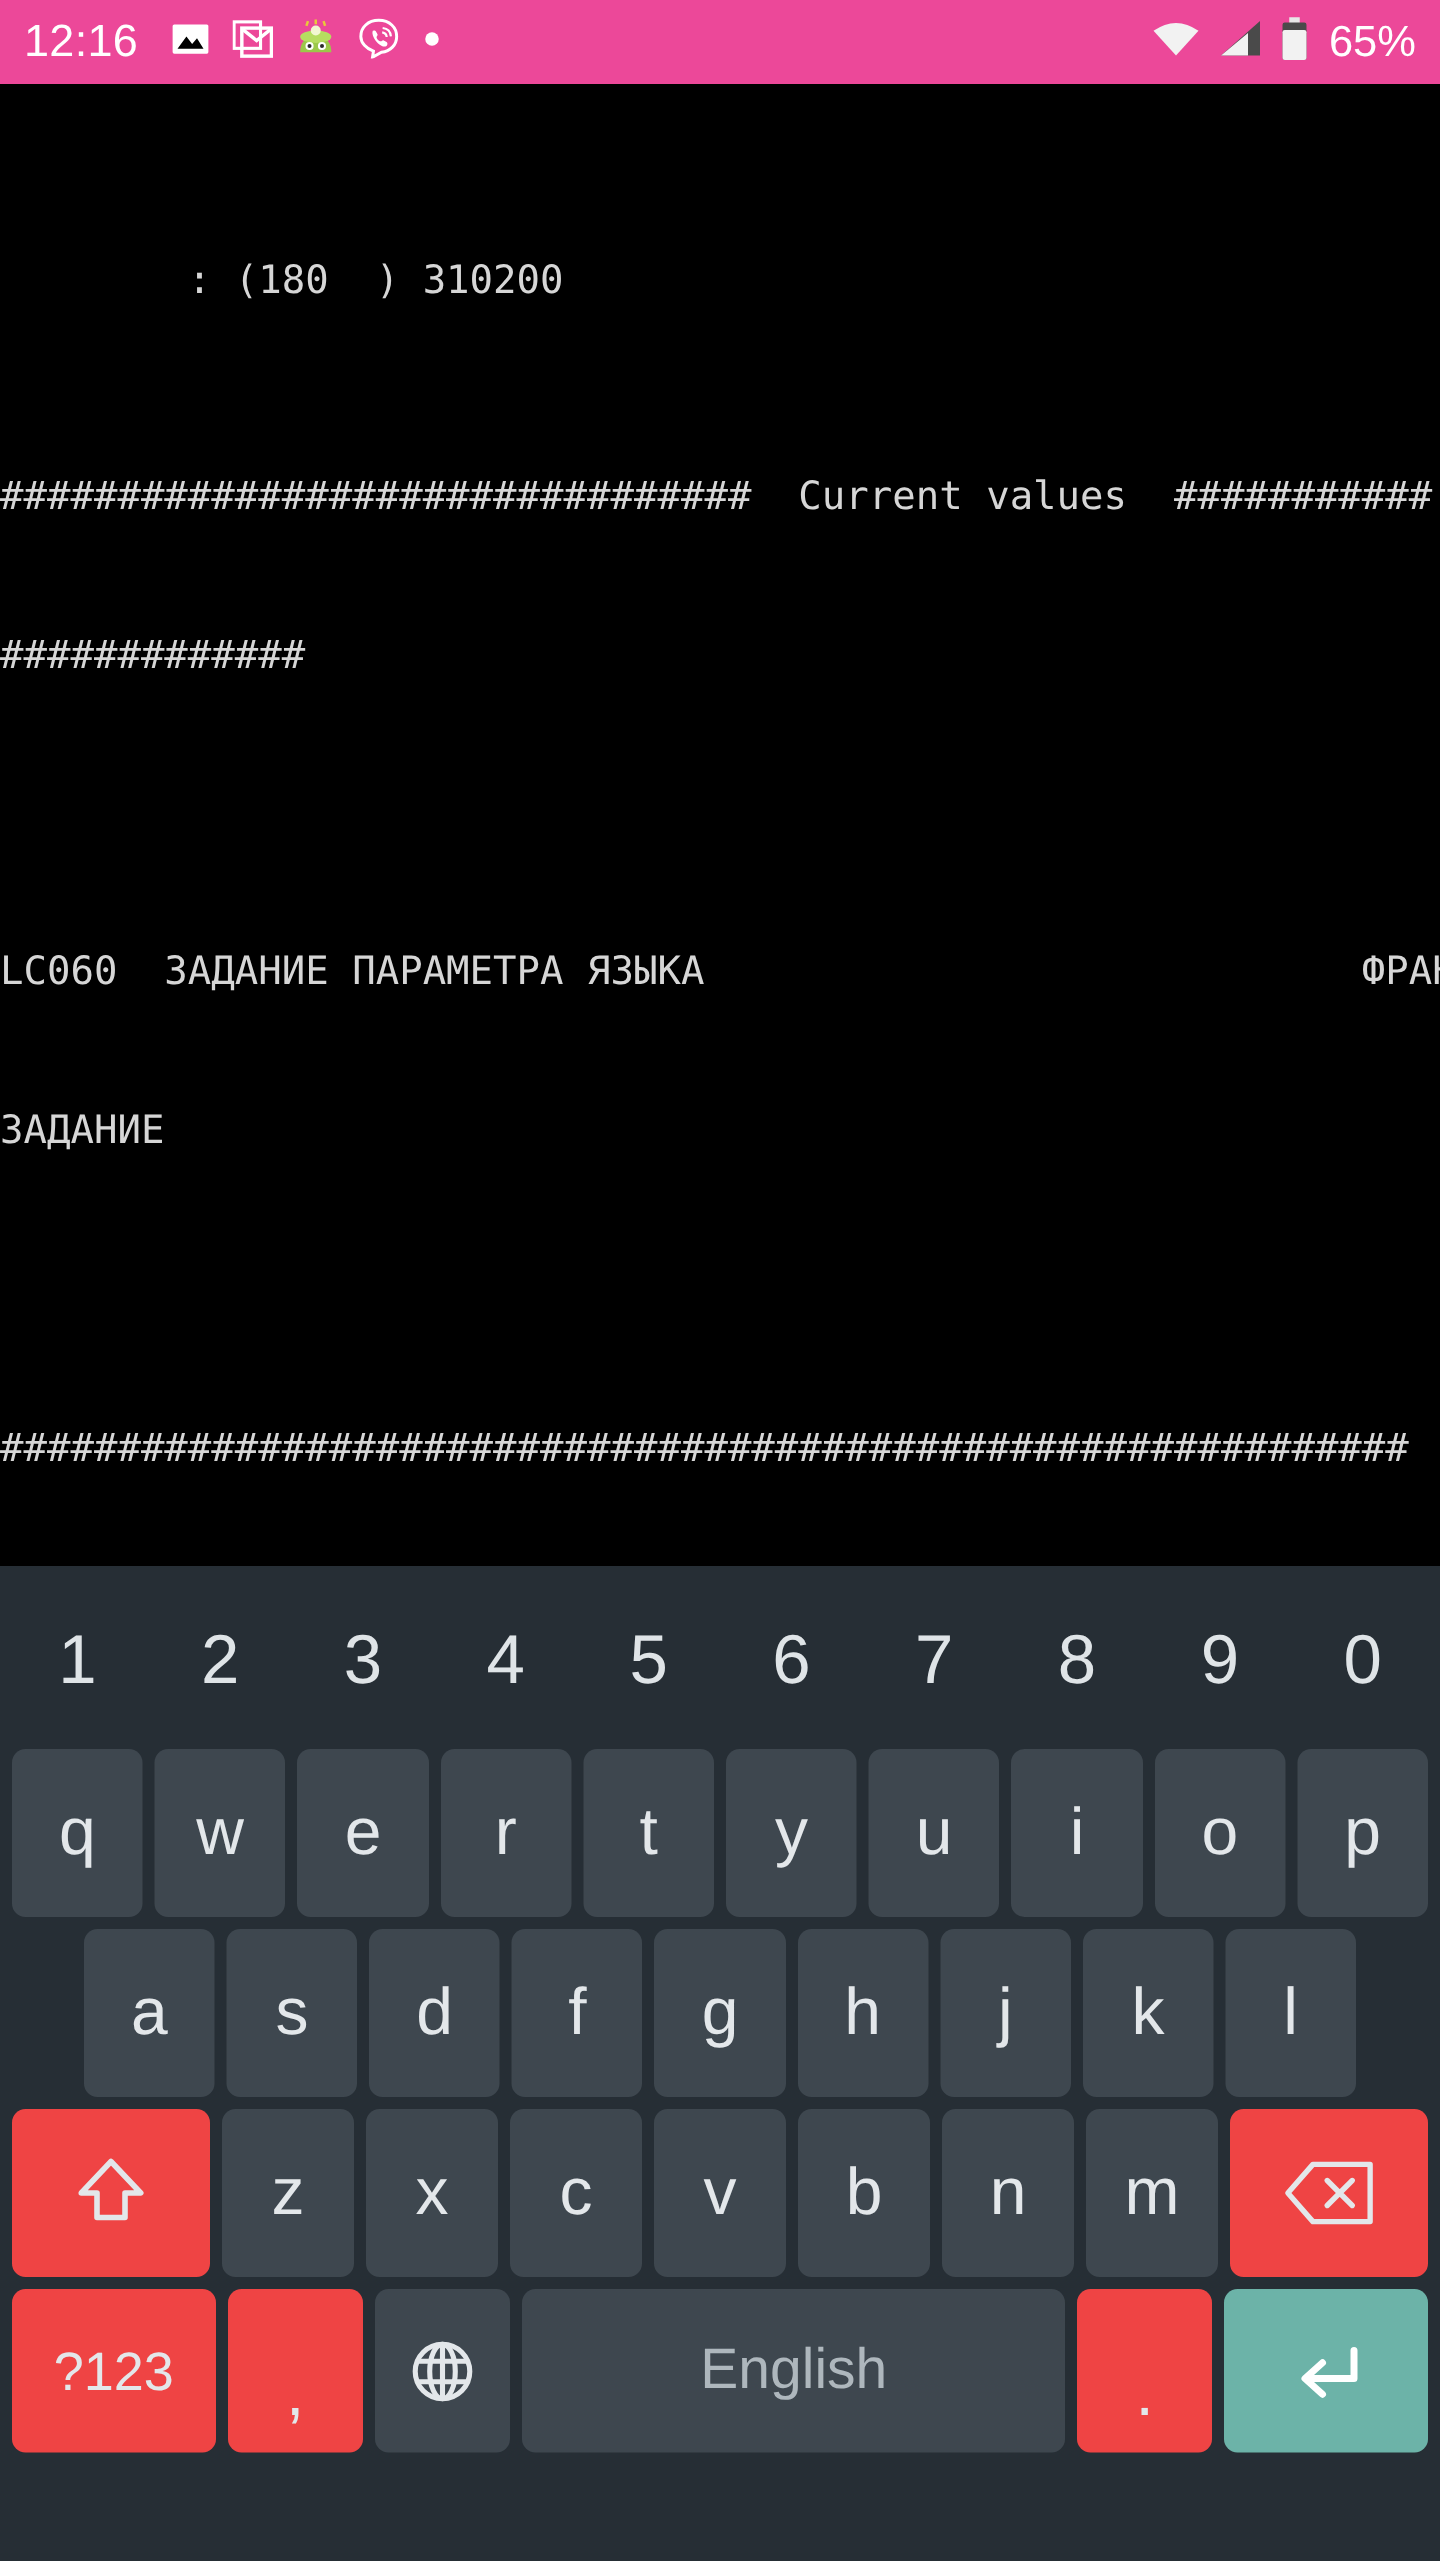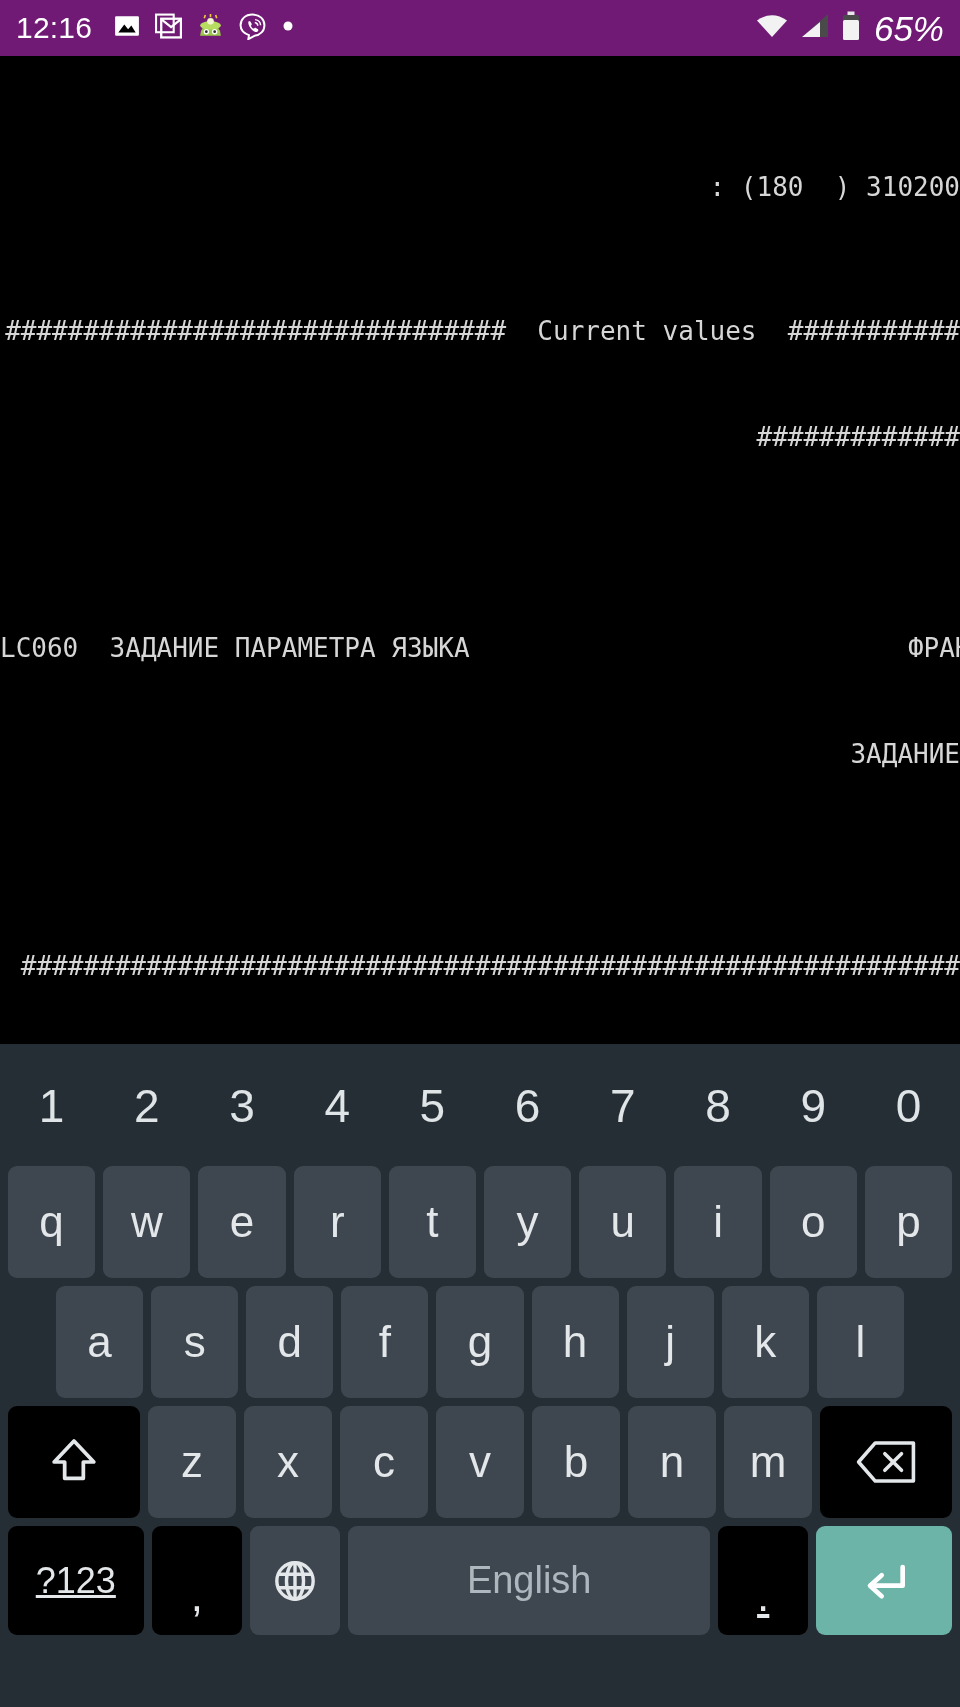--- a/index.html
+++ b/index.html
@@ -6,65 +6,65 @@
   * { margin:0; padding:0; box-sizing:border-box; }
   html,body{
     width:960px; height:1707px; background:#000; overflow:hidden;
     font-family:"Liberation Sans", sans-serif;
   }
   #screen{ position:relative; width:960px; height:1707px; background:#000; }
 
   
   #statusbar{
     position:absolute; left:0; top:0; width:960px; height:56px;
-    background:#701a75; color:#ffffff;
+    background:#ec4899; color:#ffffff;
     display:flex; align-items:center; padding:0 16px;
   }
   #clock{ font-size:30px; letter-spacing:.2px; line-height:1; }
   #status-icons-left{ display:flex; align-items:center; gap:15px; margin-left:22px; }
   .sticon{ display:block; }
   #status-right{ margin-left:auto; display:flex; align-items:center; gap:11px; }
-  #battery-pct{ font-size:35px; line-height:1; margin-left:2px;font-style:italic; }
+  #battery-pct{ font-size:29px; line-height:1; margin-left:2px; }
 
   
   #terminal{
     position:absolute; left:0; top:56px; width:960px; height:988px;
     background:#000; overflow:hidden;
   }
   #term-inner{
     font-family:"DejaVu Sans Mono","Liberation Mono",monospace;
     font-size:26px;
     line-height:35.3px;
     color:#d6d6d6;
     white-space:pre;
     letter-spacing:0px;
     padding:0;
   }
-  .tline{ height:35.3px; white-space:pre;text-align:right; }
+  .tline{ height:35.3px; white-space:pre; }
   #title-line{ height:46px; padding-top:8px; }
 
   
   #keyboard{
     position:absolute; left:0; top:1044px; width:960px; height:663px;
     background:#262e35;
     display:flex; flex-direction:column;
     padding:6px 4px 10px 4px;
   }
   .krow{ display:flex; flex:1; align-items:stretch; }
   .key{
     flex:1; margin:4px 4px;
     display:flex; align-items:center; justify-content:center;
     color:#e3e7ea; font-size:44px; font-weight:300;
     border-radius:9px;
     font-family:"Liberation Sans", sans-serif;
     user-select:none;
   }
   .key.flat{ background:transparent; }
   .key.pad{ background:#3e474f; }
-  .key.dark{ background:#000000;text-decoration:underline; }
+  .key.dark{ background:#ef4444; }
   .key.accent{ background:#6cb3a8; }
   #row-num .key{ font-size:46px; color:#dfe4e7; }
   #row-num{ flex:0 0 112px; }
   #row-q{ flex:0 0 120px; }
   #row-a{ flex:0 0 120px; padding:0 48px; }
   #row-z{ flex:0 0 120px; }
   #row-bot{ flex:0 0 117px; }
   .key.small{ font-size:36px; }
   .key.wide15{ flex:1.5; }
   .key.wide40{ flex:4.0; }

